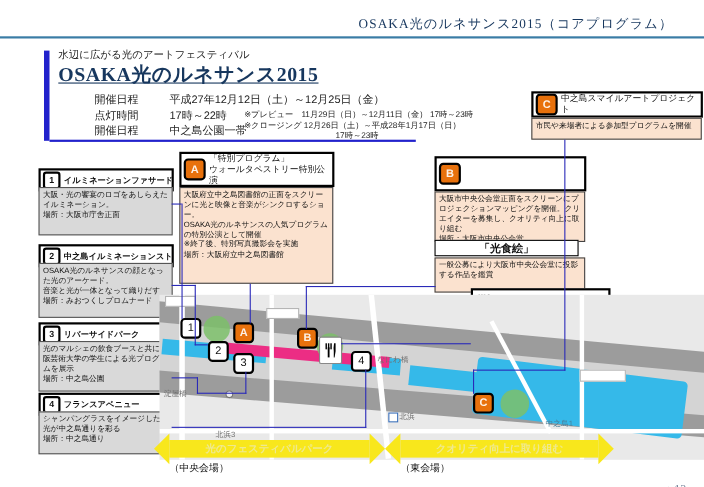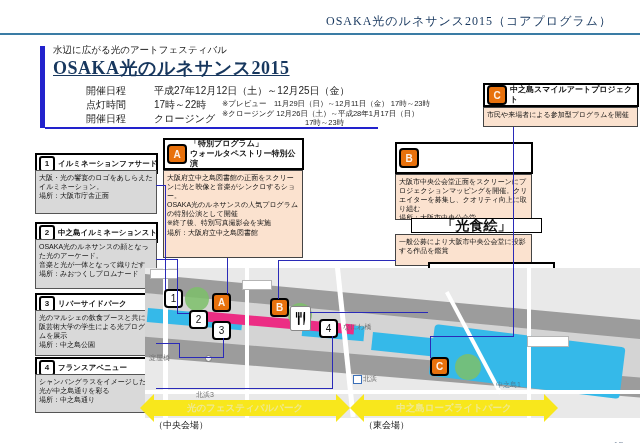--- a/index.html
+++ b/index.html
@@ -30,28 +30,28 @@
   .nbox-header{background:#fff;border:2px solid #000;height:17px;display:flex;align-items:center;
     gap:3px;padding-left:2px;overflow:hidden;}
   .nbox-title{font-size:7.5px;font-weight:bold;white-space:nowrap;}
   .chip{width:12px;height:12px;border:2px solid #000;border-radius:3px;background:#fff;
     font-size:8px;font-weight:bold;display:flex;align-items:center;justify-content:center;flex:none;}
   .nbox-body{background:#d9d9d9;border:1px solid #555;font-size:7px;line-height:1.3;
     padding:2px 3px;white-space:pre-line;overflow:hidden;}
   
   .pbox-header{background:#fff;border:2px solid #000;display:flex;align-items:center;gap:3px;
     padding-left:2px;overflow:hidden;}
-  .pbox-title{font-size:8px;font-weight:bold;line-height:1.25;white-space:pre-line;}
+  .pbox-title{font-size:8px;font-weight:normal;line-height:1.25;white-space:pre-line;}
   .badge{border:2px solid #000;border-radius:4px;background:#e8710c;color:rgba(255,255,255,.9);
     font-weight:bold;display:flex;align-items:center;justify-content:center;flex:none;}
   .badge-hdr{width:16px;height:16px;font-size:10px;}
   .pbox-body{background:#fbe2cf;border:1px solid #444;font-size:7px;line-height:1.3;
     padding:2px 3px;white-space:pre-line;overflow:hidden;}
-  .pbox-sub{background:#fff;border:1px solid #000;font-size:14px;font-weight:bold;
-    display:flex;align-items:center;justify-content:center;overflow:hidden;margin-left:16px;}
+  .pbox-sub{background:#fff;border:1px solid #000;font-size:10px;font-weight:bold;
+    display:flex;align-items:center;justify-content:center;overflow:hidden;}
   .marche-body{background:#d9d9d9;}
   
   .map{left:145px;top:268px;width:495px;height:150px;background:#e9e9e9;overflow:hidden;}
   .island{left:-10px;top:24px;width:545px;height:46px;background:#d4d4d4;
     transform:rotate(5deg);transform-origin:0 0;}
   .river{background:#9c9c9c;transform-origin:0 0;}
   .road{background:#ffffff;transform-origin:0 0;}
   .cyan{background:#35b9e9;transform-origin:0 0;}
   .pink{background:#ec2d84;transform-origin:0 0;}
   .gcircle{background:#7cc06a;border-radius:50%;opacity:.85;}
@@ -86,21 +86,21 @@
 
 <div class="abs vbar"></div>
 <div class="abs subtitle">水辺に広がる光のアートフェスティバル</div>
 <div class="abs main-title">OSAKA光のルネサンス2015</div>
 
 <div class="abs info-row info-label" style="top:84px">開催日程</div>
 <div class="abs info-row info-value" style="top:84px">平成27年12月12日（土）～12月25日（金）</div>
 <div class="abs info-row info-label" style="top:98px">点灯時間</div>
 <div class="abs info-row info-value" style="top:98px">17時～22時</div>
 <div class="abs info-row info-label" style="top:112px">開催日程</div>
-<div class="abs info-row info-value" style="top:112px">クロージング</div>
+<div class="abs info-row info-value" style="top:112px">中之島公園一帯</div>
 
 <div class="abs note" style="left:222px;top:99px">※プレビュー　11月29日（日）～12月11日（金） 17時～23時</div>
 <div class="abs note" style="left:222px;top:109px">※クロージング 12月26日（土）～平成28年1月17日（日）</div>
 <div class="abs note" style="left:305px;top:118px">17時～23時</div>
 <div class="abs title-rule"></div>
 
 <div class="abs nbox-header" style="left:35px;top:153px;width:117px">
   <span class="chip">1</span>
   <span class="nbox-title">イルミネーションファサード</span>
 </div>
@@ -236,15 +236,15 @@
 <div class="abs conn" style="left:513px;top:127px;width:1px;height:210px"></div>
 <div class="abs conn" style="left:430px;top:336px;width:84px;height:1px"></div>
 <div class="abs conn" style="left:430px;top:336px;width:1px;height:22px"></div>
 <div class="abs conn" style="left:310px;top:312px;width:118px;height:1px"></div>
 
 <div class="abs yarrow" style="left:154px;top:400px;width:182px">
   <span class="yarrow-label">光のフェスティバルパーク</span>
 </div>
 <div class="abs venue-caption" style="left:154px;top:419px;width:182px">（中央会場）</div>
 <div class="abs yarrow" style="left:364px;top:400px;width:180px">
-  <span class="yarrow-label">中之島ローズライトパーク</span>
+  <span class="yarrow-label">クオリティ向上に取り組む</span>
 </div>
 <div class="abs venue-caption" style="left:364px;top:419px;width:180px">（東会場）</div>
 
 </body></html>

